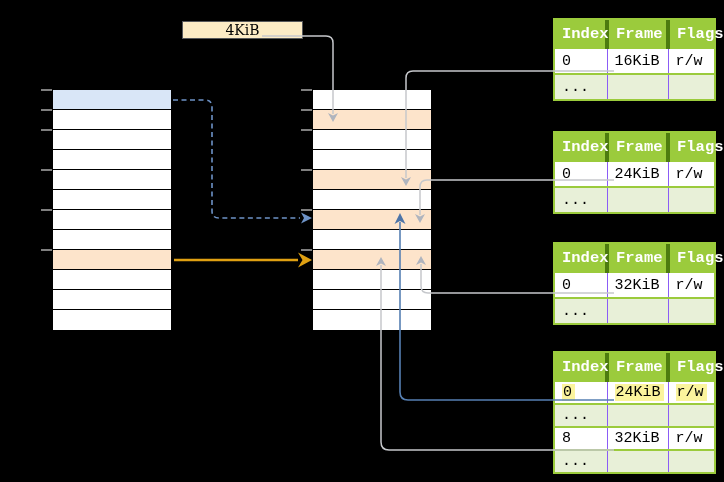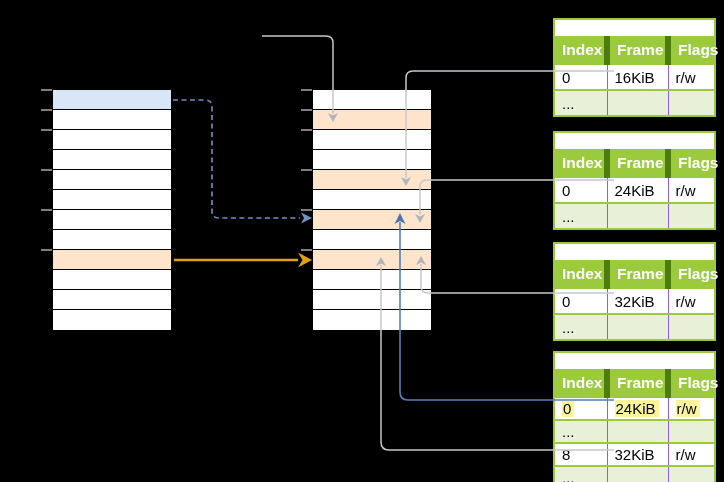--- a/index.html
+++ b/index.html
@@ -31,24 +31,24 @@
   
   #page-size-box{
     position:absolute; left:182px; top:21px; width:121px; height:18px;
     box-sizing:border-box; background:var(--box-cream); border:1px solid #56575a;
     text-align:center; font-size:14px; line-height:16px; color:#000;
   }
   
   .pt{position:absolute; left:553px; width:163px; box-sizing:border-box;
       border:2px solid var(--header-green); background:#fff;}
   .pt table{width:100%; border-collapse:collapse; table-layout:fixed;
-      font-family:Liberation Sans, sans-serif; font-size:15px; color:#000;margin-top:16px;}
+      font-family:Liberation Mono, monospace; font-size:15px; color:#000;}
   .pt th{
     background:var(--header-green); color:#fff; text-align:left; font-weight:bold;
-    font-size:15.5px; padding:3px 0 3px 7px; border-left:6px solid #4d7c0f; height:21px;
+    font-size:15.5px; padding:3px 0 3px 7px; border-left:4px solid #4d7c0f; height:21px;
   }
   .pt th:first-child{border-left:none;}
   .pt td{
     background:#fff; border-top:2px solid var(--header-green);
     border-left:1px solid #8b5cf6; padding:1px 0 1px 7px; height:22px;
     overflow:hidden; white-space:nowrap;
   }
   .pt td:first-child{border-left:none;}
   .pt tr.shaded td{background:var(--row-light-green);}
   .pt.compact td{height:19px;}
@@ -97,20 +97,21 @@
   <div class="tick l" style="top:169px"></div>
   <div class="tick l" style="top:209px"></div>
   <div class="tick l" style="top:249px"></div>
   <div class="tick m" style="top:89px"></div>
   <div class="tick m" style="top:109px"></div>
   <div class="tick m" style="top:129px"></div>
   <div class="tick m" style="top:169px"></div>
   <div class="tick m" style="top:209px"></div>
   <div class="tick m" style="top:249px"></div>
 
+  <div id="page-size-box">4KiB</div>
 
   <div class="pt" style="top:18px">
       <table>
         <colgroup>
           <col style="width: 52px;">
           <col style="width: 61px;">
           <col style="width: 46px;">
         </colgroup>
         <tbody>
           <tr>

